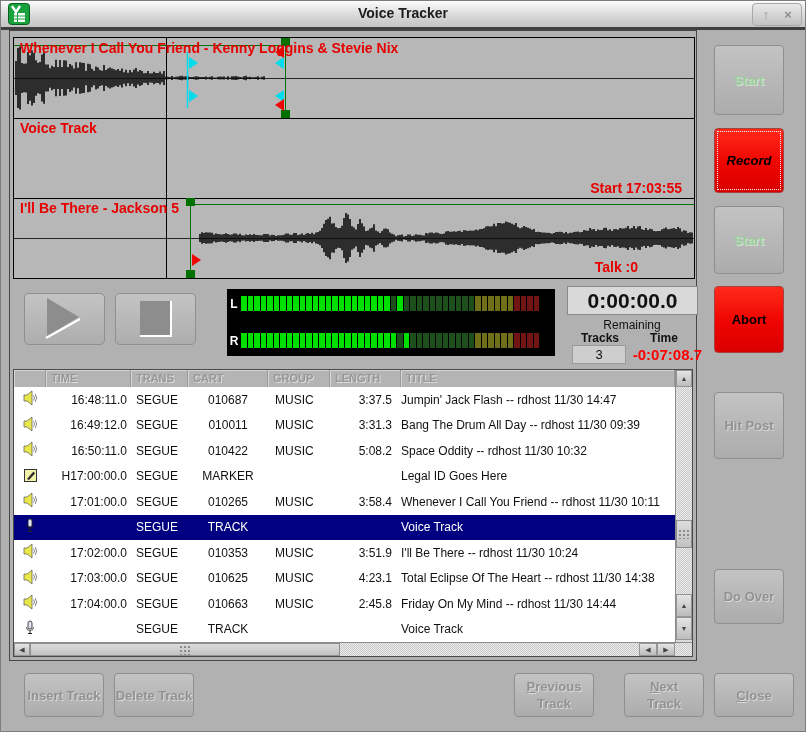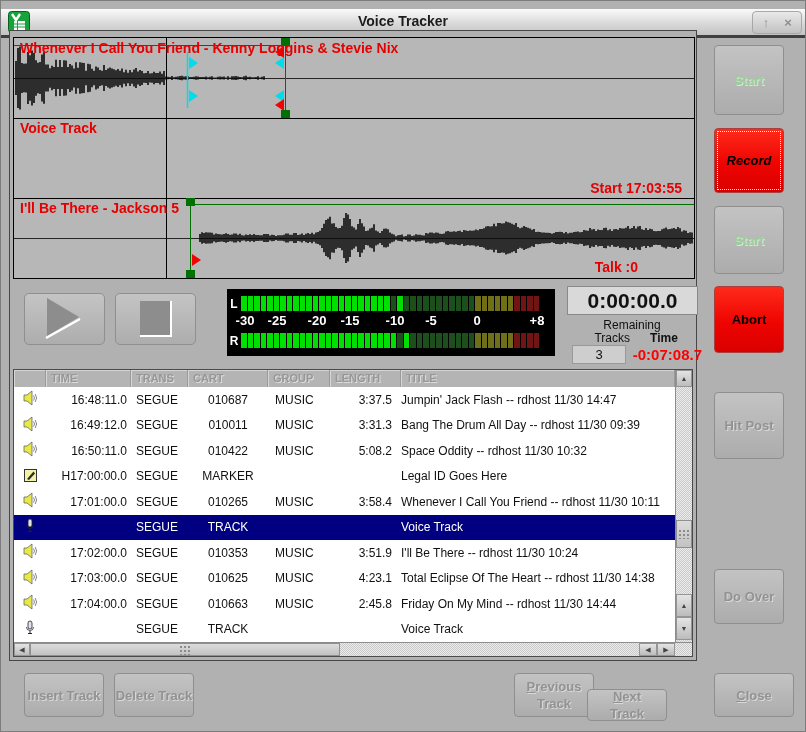--- a/index.html
+++ b/index.html
@@ -1,21 +1,21 @@
 <!DOCTYPE html>
 <html><head>
 <meta charset="utf-8">
 <style>
   html,body{margin:0;padding:0;}
   body{width:806px;height:732px;font-family:"Liberation Sans",sans-serif;background:#b1b1b1;}
   .window{position:relative;width:804px;height:730px;background:#b1b1b1;border:1px solid #7d7d7d;overflow:hidden;}
 
   
   .titlebar{position:absolute;left:0;top:0;width:804px;height:26px;
-    background:linear-gradient(#fbfbfb,#d9d9d9 55%,#c3c3c3);border-bottom:3px solid #3f3f3f;margin-top:8px;}
+    background:linear-gradient(#fbfbfb,#d9d9d9 55%,#c3c3c3);border-bottom:3px solid #3f3f3f;}
   .app-icon{position:absolute;left:7px;top:2px;width:22px;height:22px;}
   .wtitle{position:absolute;left:0;right:0;top:4px;text-align:center;font-size:14px;font-weight:bold;color:#1c1c1c;}
   .win-controls{position:absolute;right:3px;top:2px;height:21px;display:flex;align-items:center;
     background:linear-gradient(#e9e9e9,#c2c2c2);border:1px solid #a8a8a8;border-radius:4px;padding:0 2px;}
   .winbtn{width:22px;height:19px;text-align:center;line-height:19px;font-size:13px;font-weight:bold;color:#8e8e8e;cursor:default;}
 
   
   .left-panel{position:absolute;left:8px;top:29px;width:686px;height:629px;border:1px solid #474747;background:#b1b1b1;}
 
   
@@ -38,21 +38,21 @@
   .mlabel{width:14px;text-align:center;color:#fff;font-size:12px;font-weight:bold;}
   .bars{display:flex;height:15px;}
   .seg{width:5.5px;height:15px;margin-right:1px;}
   .mscale{position:absolute;left:14px;top:24px;width:306px;height:18px;}
   .mscale span{position:absolute;transform:translateX(-50%);color:#fff;font-size:13px;font-weight:bold;}
 
   .clockbox{position:absolute;left:552px;top:255px;width:140px;height:110px;}
   .clock{position:absolute;left:5px;top:0;width:129px;height:27px;background:#d9d9d9;border:1px solid #8a8a8a;
     font-size:21px;font-weight:bold;color:#111;text-align:center;line-height:27px;}
   .rem-label{position:absolute;left:0;top:32px;width:140px;text-align:center;font-size:12px;color:#111;}
-  .rem-tracks-l{position:absolute;left:8px;top:45px;width:60px;text-align:right;font-size:12px;font-weight:normal;color:#111;}
+  .rem-tracks-l{position:absolute;left:8px;top:45px;width:60px;text-align:center;font-size:12px;font-weight:bold;color:#111;}
   .rem-time-l{position:absolute;left:72px;top:45px;width:60px;text-align:center;font-size:12px;font-weight:bold;color:#111;}
   .tracks-val{position:absolute;left:10px;top:59px;width:52px;height:17px;background:#cecece;border:1px solid #999;
     text-align:center;font-size:13px;color:#111;line-height:17px;}
   .time-val{position:absolute;left:64px;top:59px;width:76px;height:19px;text-align:right;font-size:15px;font-weight:bold;color:#f00;line-height:19px;}
 
   
   .logtable{position:absolute;left:3px;top:338px;width:680px;height:288px;border:1px solid #4a4a4a;background:#fff;box-sizing:border-box;}
   .thead{position:absolute;left:0;top:0;width:661px;height:17px;display:flex;background:#b4b4b4;border-bottom:1px solid #8c8c8c;}
   .hcell{height:17px;font-size:11px;font-weight:bold;color:#979797;text-shadow:1px 1px 0 #dedede;
     border-right:1px solid #9a9a9a;box-shadow:inset 1px 1px 0 #d6d6d6;box-sizing:border-box;padding:2px 0 0 5px;overflow:hidden;white-space:nowrap;}
@@ -93,21 +93,21 @@
 
   [data-name="start-track1-button"]{left:713px;top:44px;width:70px;height:70px;}
   [data-name="record-button"]{left:713px;top:127px;width:70px;height:65px;}
   [data-name="start-track3-button"]{left:713px;top:205px;width:70px;height:68px;}
   [data-name="abort-button"]{left:713px;top:285px;width:70px;height:67px;}
   [data-name="hit-post-button"]{left:713px;top:391px;width:70px;height:67px;}
   [data-name="do-over-button"]{left:713px;top:568px;width:70px;height:55px;}
   [data-name="insert-track-button"]{left:23px;top:672px;width:80px;height:44px;}
   [data-name="delete-track-button"]{left:113px;top:672px;width:80px;height:44px;}
   [data-name="previous-track-button"]{left:513px;top:672px;width:80px;height:44px;}
-  [data-name="next-track-button"]{left:586px;top:672px;width:80px;height:32px;margin-top:16px;}
+  [data-name="next-track-button"]{left:623px;top:672px;width:80px;height:44px;}
   [data-name="close-button"]{left:713px;top:672px;width:80px;height:44px;}
 </style>
 </head>
 <body>
 
 <div class="window" data-name="voice-tracker-window">
 
   <div class="titlebar" data-name="titlebar">
     <span class="app-icon" data-name="app-icon">
       <svg width="22" height="22">
@@ -216,30 +216,20 @@
             <div class="seg" data-name="meter-segment" style="background: rgb(111, 111, 25);"></div>
             <div class="seg" data-name="meter-segment" style="background: rgb(111, 111, 25);"></div>
             <div class="seg" data-name="meter-segment" style="background: rgb(111, 111, 25);"></div>
             <div class="seg" data-name="meter-segment" style="background: rgb(111, 111, 25);"></div>
             <div class="seg" data-name="meter-segment" style="background: rgb(112, 20, 20);"></div>
             <div class="seg" data-name="meter-segment" style="background: rgb(112, 20, 20);"></div>
             <div class="seg" data-name="meter-segment" style="background: rgb(112, 20, 20);"></div>
             <div class="seg" data-name="meter-segment" style="background: rgb(112, 20, 20);"></div>
           </div>
       </div>
-      <div class="mscale" id="meter-scale" data-name="meter-scale">
-          <span data-name="meter-scale-label" style="left: 4px;">-30</span>
-          <span data-name="meter-scale-label" style="left: 36px;">-25</span>
-          <span data-name="meter-scale-label" style="left: 76px;">-20</span>
-          <span data-name="meter-scale-label" style="left: 109px;">-15</span>
-          <span data-name="meter-scale-label" style="left: 154px;">-10</span>
-          <span data-name="meter-scale-label" style="left: 190px;">-5</span>
-          <span data-name="meter-scale-label" style="left: 236px;">0</span>
-          <span data-name="meter-scale-label" style="left: 296px;">+8</span>
-        </div>
       <div class="mrow mrow2">
         <span class="mlabel" data-name="meter-right-label">R</span>
         <div class="bars" id="meterR" data-name="meter-right-bar">
             <div class="seg" data-name="meter-segment" style="background: rgb(0, 224, 0);"></div>
             <div class="seg" data-name="meter-segment" style="background: rgb(0, 224, 0);"></div>
             <div class="seg" data-name="meter-segment" style="background: rgb(0, 224, 0);"></div>
             <div class="seg" data-name="meter-segment" style="background: rgb(0, 224, 0);"></div>
             <div class="seg" data-name="meter-segment" style="background: rgb(0, 224, 0);"></div>
             <div class="seg" data-name="meter-segment" style="background: rgb(0, 224, 0);"></div>
             <div class="seg" data-name="meter-segment" style="background: rgb(0, 224, 0);"></div>

